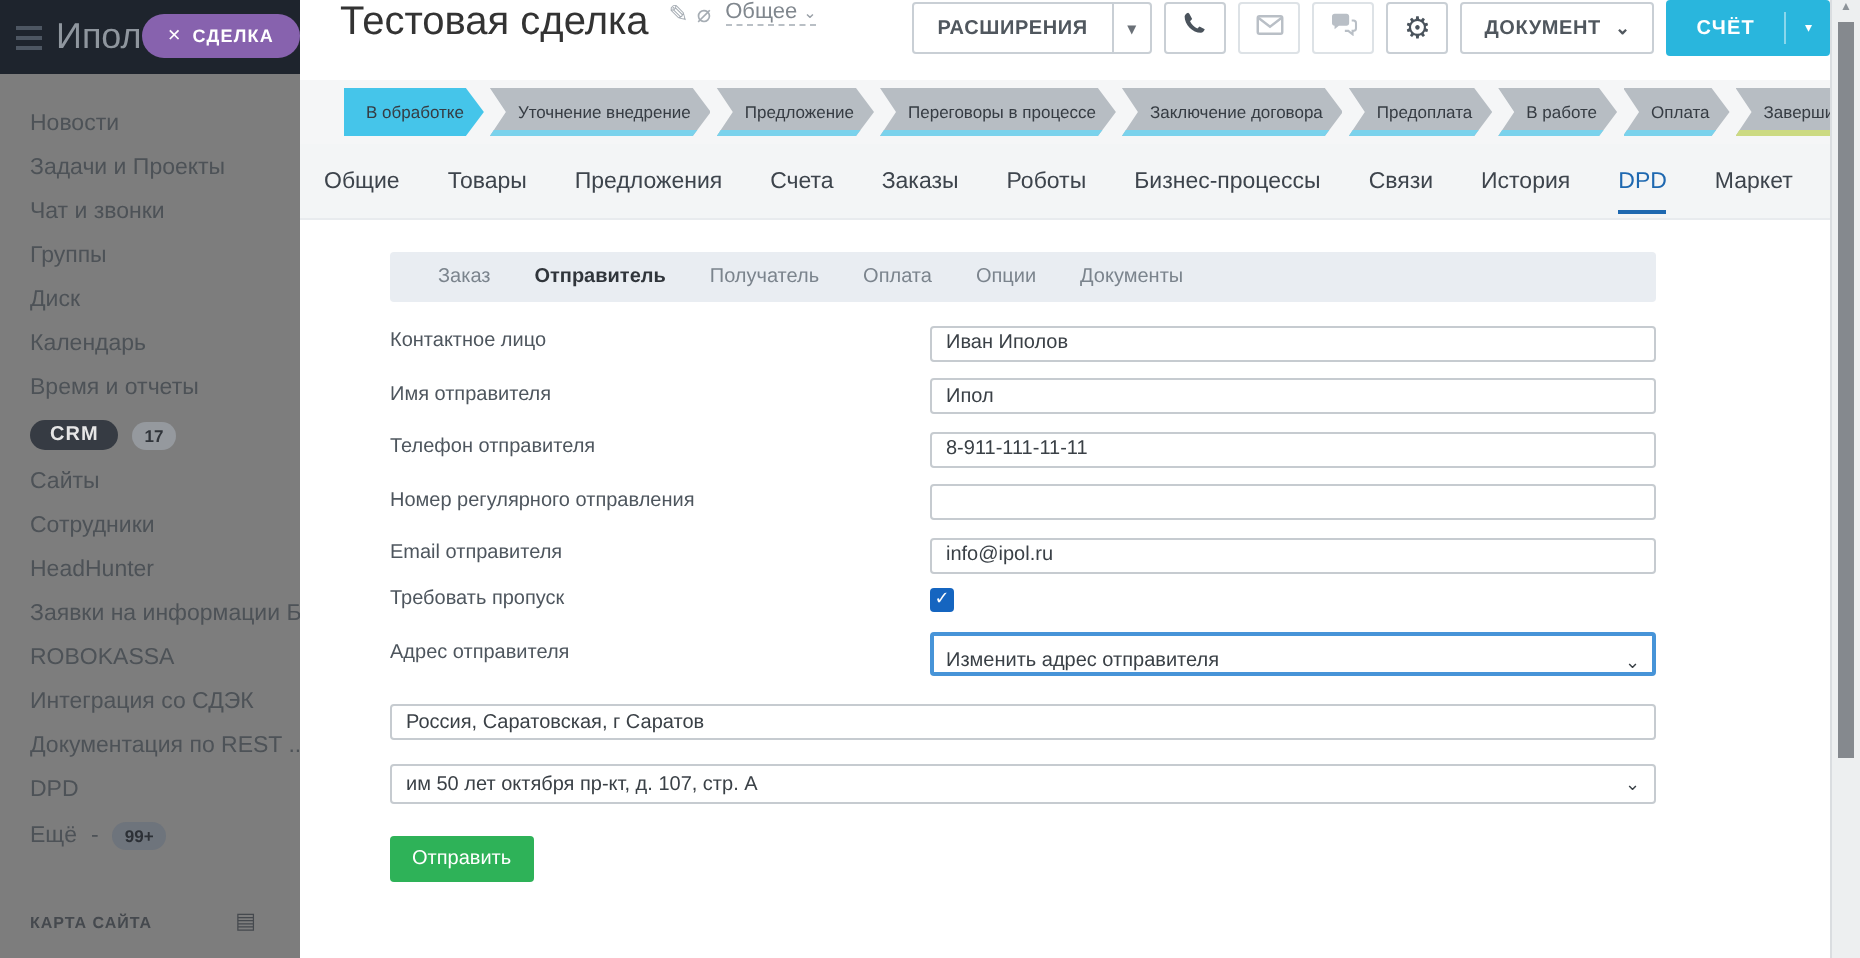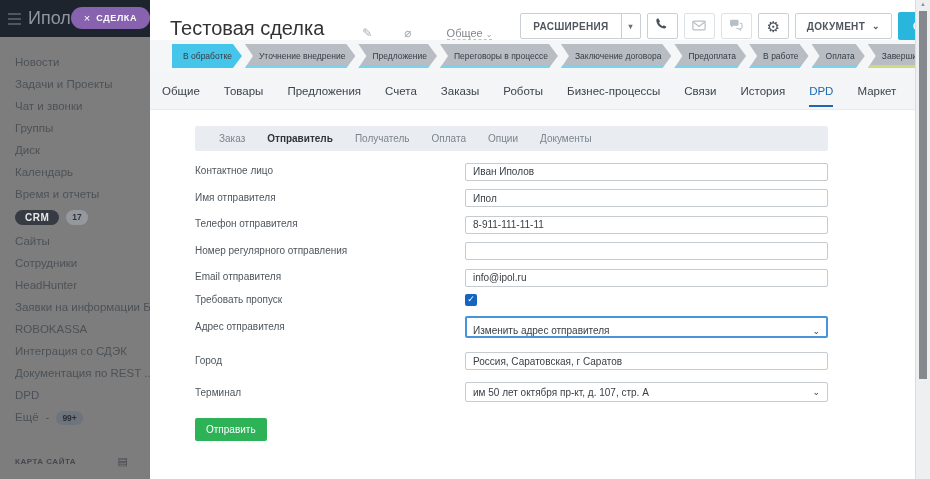--- a/index.html
+++ b/index.html
@@ -17,31 +17,31 @@
   .burger { width:13px; display:flex; flex-direction:column; gap:3px; margin-right:7px; cursor:pointer; }
   .burger span { height:2px; background:#4d5662; }
   .brand { color:#8f969e; font-size:18px; }
   .brand24 { color:#29c4d4; font-size:18px; margin-left:5px; }
   .slider-pill { position:absolute; right:0; top:7px; height:22px; background:#8762ae; border-radius:12px;
     display:flex; align-items:center; gap:6px; color:#fff; padding:0 13px; cursor:pointer; }
   .pill-x { font-size:11px; line-height:1; }
   .pill-label { font-size:9px; font-weight:bold; letter-spacing:.6px; }
   .side-nav { flex:1; padding-top:14px; overflow:hidden; }
   .side-item { padding:5px 8px 5px 15px; font-size:11.5px; color:#4d5257; white-space:nowrap; overflow:hidden;
-    display:flex; gap:7px; cursor:pointer; }
+    display:flex; align-items:center; gap:7px; cursor:pointer; }
   .crm-pill { background:#363b43; color:#e6e6e6; font-size:10px; font-weight:bold; padding:2px 10px; border-radius:10px; letter-spacing:.5px; }
   .badge { background:#95999e; color:#30343a; font-size:8.5px; font-weight:bold; padding:2px 6px; border-radius:9px; }
   .badge.dark { background:#6e747c; color:#2c3036; }
   .sitemap-row { flex:none; display:flex; align-items:center; justify-content:space-between; padding:8px 22px 12px 15px; }
   .sitemap-label { font-size:8px; font-weight:bold; color:#45494e; letter-spacing:.5px; }
   .sitemap-icon { color:#45494e; font-size:11px; line-height:1; cursor:pointer; }
 
   
   .main { flex:1; min-width:0; display:flex; flex-direction:column; background:#fff; }
-  .titlebar { height:40px; flex:none; display:flex; align-items:flex-end; padding:0 0 0 20px; background:#fff;gap:28px; }
+  .titlebar { height:40px; flex:none; display:flex; align-items:flex-start; padding:0 0 0 20px; background:#fff; }
   .page-title { font-size:20px; font-weight:normal; color:#333; margin:0 8px 0 0; white-space:nowrap; }
   .t-icon { color:#a6adb4; font-size:12px; margin:0 2px; cursor:pointer; }
   .category { color:#80878e; font-size:11px; margin-left:5px; border-bottom:1px dashed #b9bfc5; cursor:pointer; white-space:nowrap; }
   .cat-caret { color:#9aa1a8; font-size:8px; margin-left:3px; }
   .actions { margin-left:auto; display:flex; align-items:center; gap:6px; }
   .btn { height:26px; border:1px solid #c9cfd5; border-radius:2px; background:#fff; display:flex; align-items:center;
     font-size:10px; font-weight:bold; color:#50575e; letter-spacing:.3px; cursor:pointer; white-space:nowrap; }
   .seg-main { padding:0 12px; }
   .seg-caret { border-left:1px solid #c9cfd5; padding:0 7px; height:100%; display:flex; align-items:center; font-size:8px; color:#6a7077; }
   .icon-btn { width:31px; height:26px; border:1px solid #c9cfd5; border-radius:2px; background:#fff;
@@ -302,25 +302,23 @@
           <div class="frow">
             <div class="flabel">Адрес отправителя</div>
             <div class="fctrl">
               <div class="sel focused">
                 <span class="sel-val">Изменить адрес отправителя</span>
                 <span class="sel-caret">⌄</span>
               </div>
             </div>
           </div>
           <div class="frow">
-            <div class="flabel">Город</div>
             <div class="fctrl"><input class="txt" type="text" value="Россия, Саратовская, г Саратов" style=""></div>
           </div>
           <div class="frow">
-            <div class="flabel">Терминал</div>
             <div class="fctrl">
               <div class="sel">
                 <span class="sel-val">им 50 лет октября пр-кт, д. 107, стр. А</span>
                 <span class="sel-caret">⌄</span>
               </div>
             </div>
           </div>
         </div>
       <button class="submit-btn">Отправить</button>
     </div>

